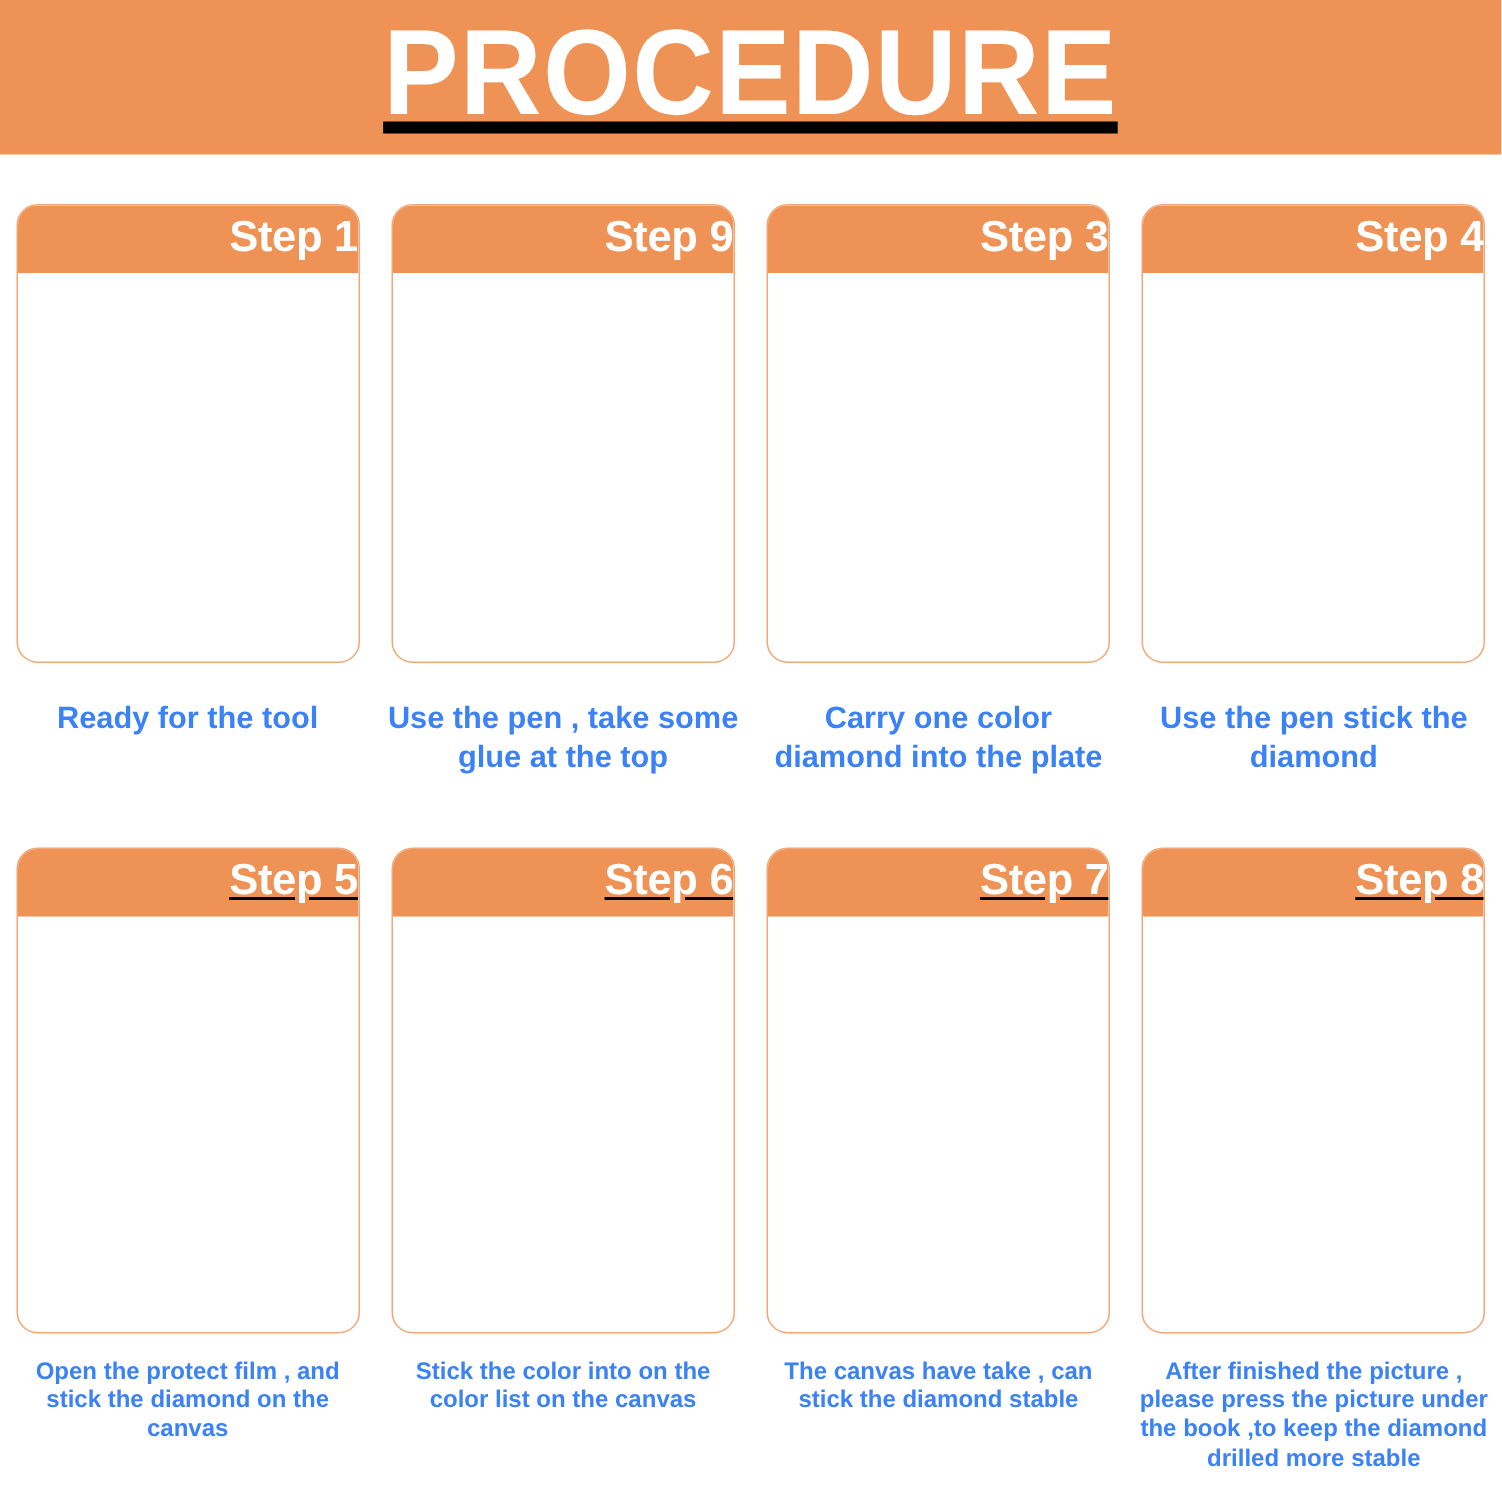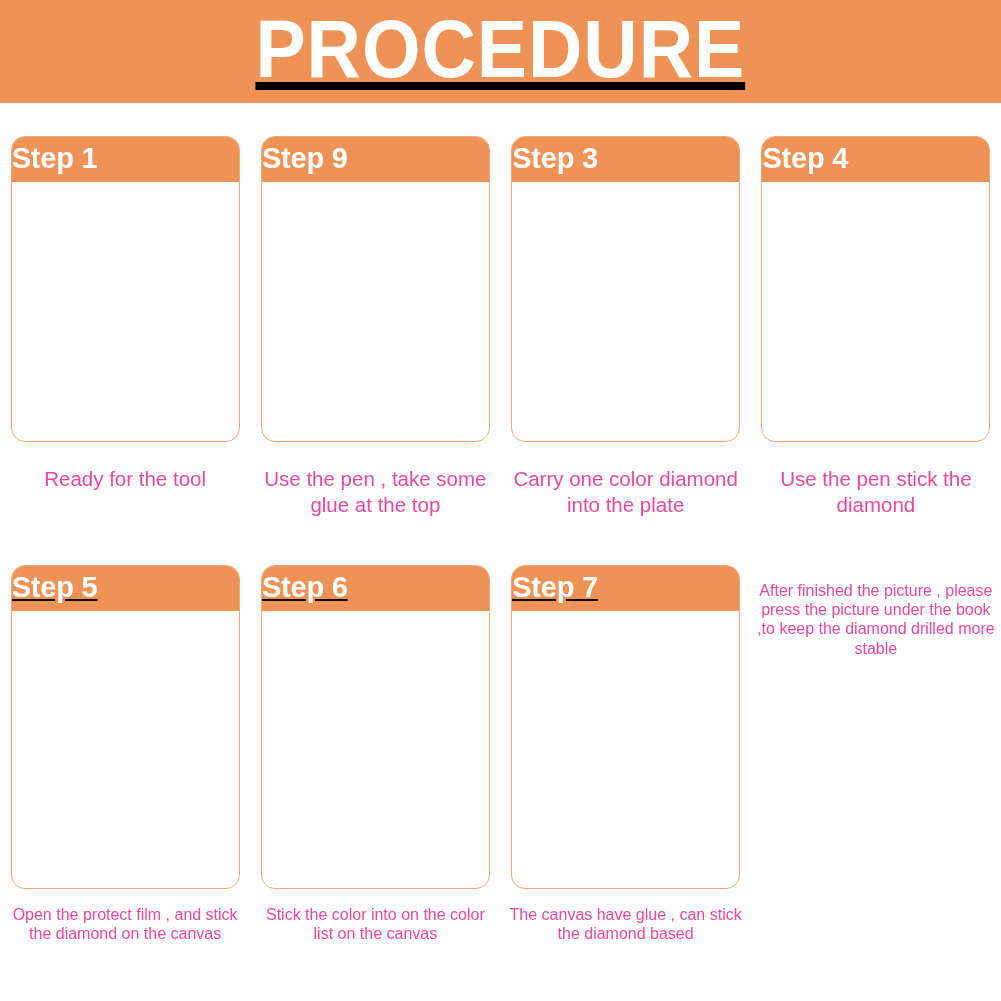--- a/index.html
+++ b/index.html
@@ -42,42 +42,42 @@
     background: #fff;
     overflow: hidden;
     position: relative;
   }
   .card-top    { height: 306px; }
   .card-bottom { height: 324px; text-decoration: underline; }
 
   .card-header {
     height: 45px;
     background: #ee9355;
-    display: flex; align-items: center; justify-content: flex-start;
+    display: flex; align-items: center; justify-content: flex-end;
     position: relative; z-index: 4;
   }
   .card-header-label {
     color: #ffffff;
     font-weight: 700;
     font-size: 29px;
     letter-spacing: -0.2px;
     line-height: 1;
     padding-bottom: 2px;
   }
   .card-photo { position: relative; flex: 1; overflow: hidden; background: #fdfdfd; }
 
   
   .caption {
     margin-top: 24px;
     width: 238px;
     text-align: center;
-    color: #ec4899;
+    color: #3b82f6;
     font-size: 20.5px;
     line-height: 1.28;
-    font-weight: 400;
+    font-weight: 700;
   }
   .caption-tight { margin-top: 16px; line-height: 1.2; font-size: 16px; }
 
   
   .scene { position: absolute; inset: 0; }
   .bg-white { background: linear-gradient(160deg,#ffffff 0%,#fafafa 55%,#f2f2f2 100%); }
 
   
   .hand { position: absolute; background: linear-gradient(150deg,#fde0ce,#f6c8ab 60%,#e8b195); border-radius: 50%/45%; box-shadow: 0 3px 9px rgba(0,0,0,.10); }
   .finger { position: absolute; background: linear-gradient(160deg,#fde2d0,#f4c4a5); border-radius: 36px; box-shadow: inset -3px -3px 7px rgba(200,150,120,.35); }
@@ -294,21 +294,39 @@
       <div class="card card-bottom">
         <div class="card-header">
           <span class="card-header-label">Step 7</span>
         </div>
         <div class="card-photo">
 
           <div class="s7-pen"></div>
 
         </div>
       </div>
-      <div class="caption caption-tight">The canvas have glue , can stick the diamond based</div>
-    </div>
-
-    <div class="cell">
+      <div class="caption caption-tight">The canvas have take , can stick the diamond stable</div>
+    </div>
+
+    <div class="cell">
+      <div class="card card-bottom">
+        <div class="card-header">
+          <span class="card-header-label">Step 8</span>
+        </div>
+        <div class="card-photo">
+
+          <div class="s8-book">
+            
+          </div>
+          <div class="s8-sleeve"></div>
+          <div class="hand s8-hand"></div>
+          <div class="finger s8-f s8-f1"></div>
+          <div class="finger s8-f s8-f2"></div>
+          <div class="finger s8-f s8-f3"></div>
+          <div class="finger s8-f s8-f4"></div>
+
+        </div>
+      </div>
       <div class="caption caption-tight">After finished the picture , please press the picture under the book ,to keep the diamond drilled more stable</div>
     </div>
 
   </div>
 </div>
 
 </body></html>

